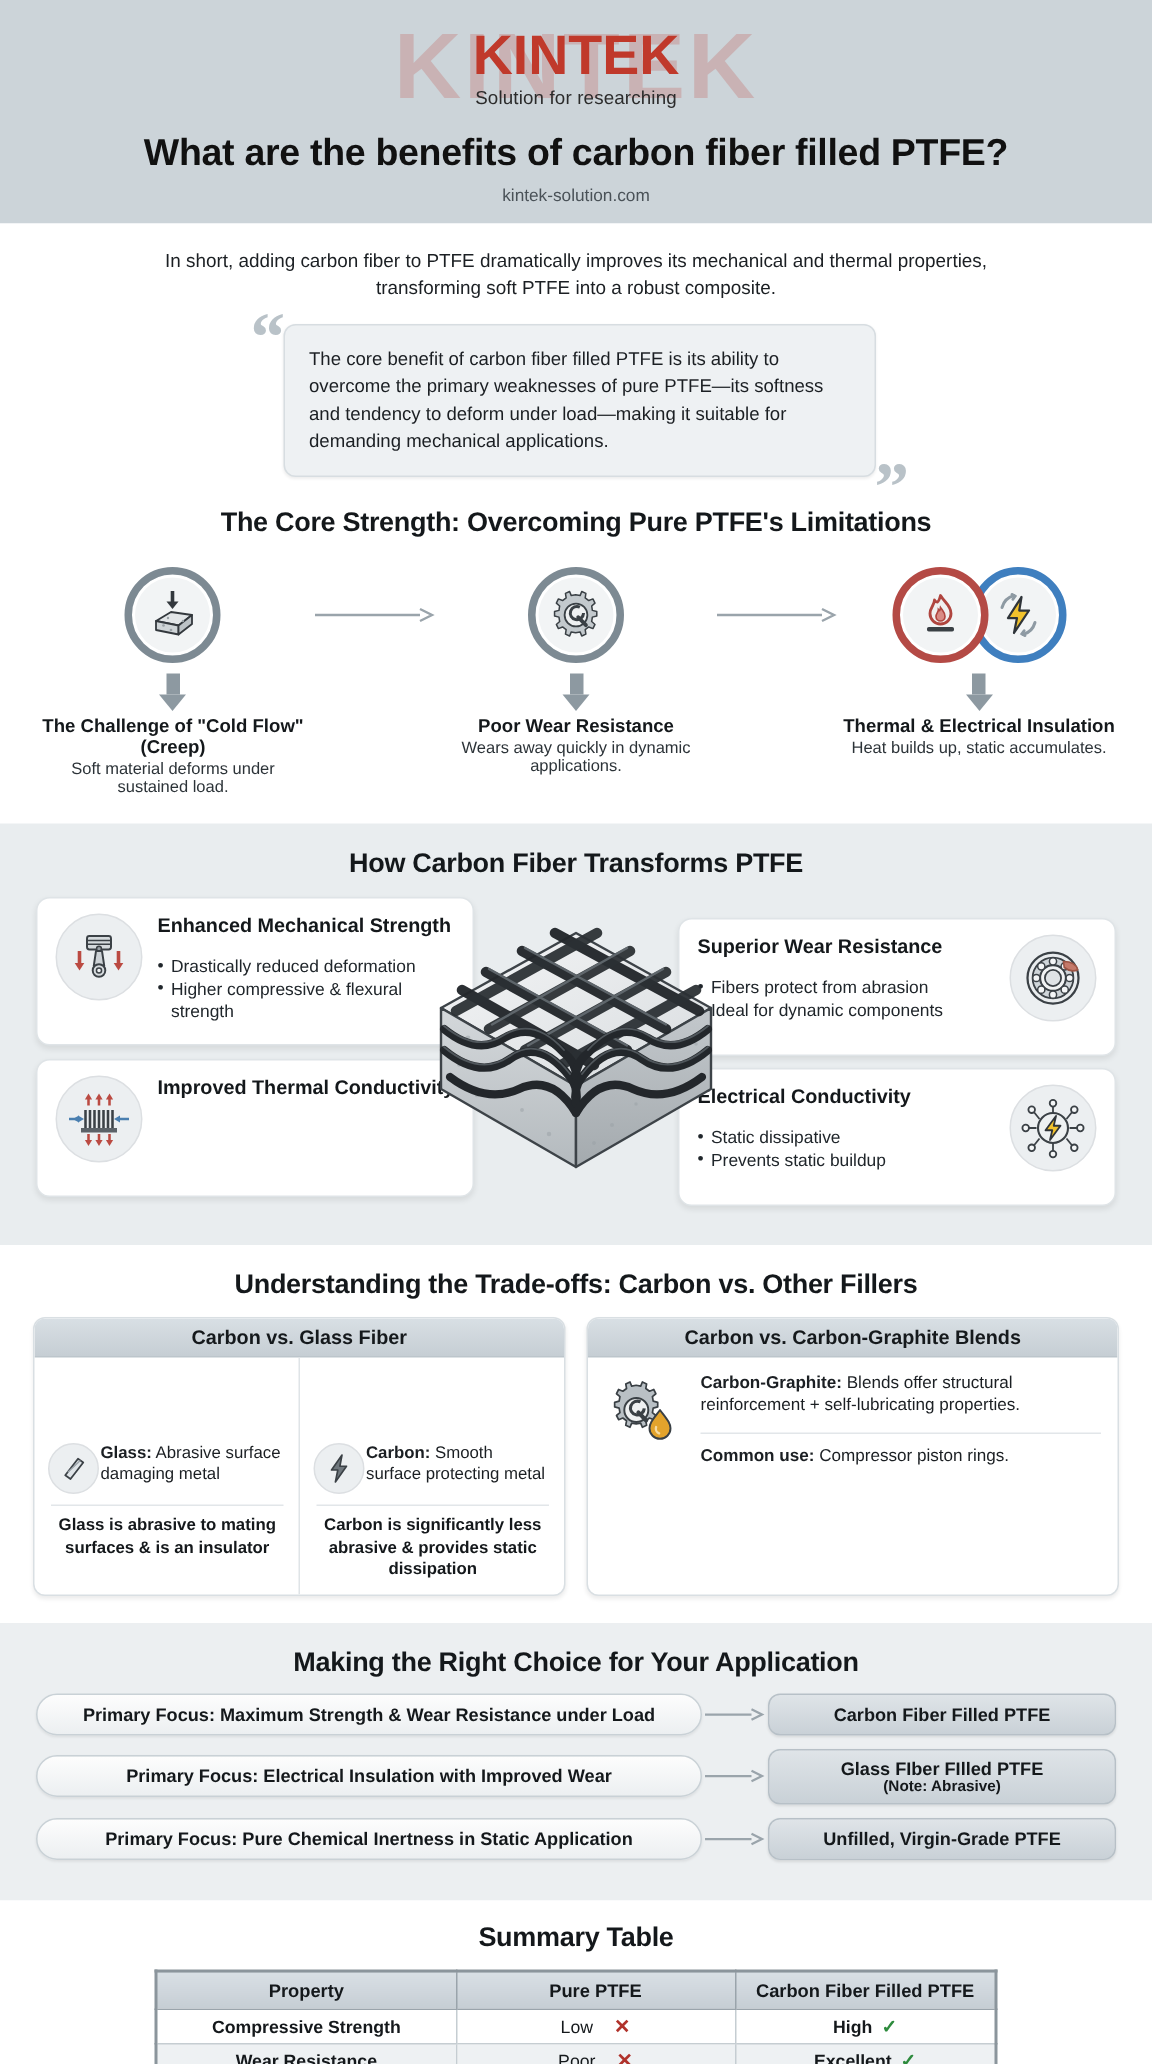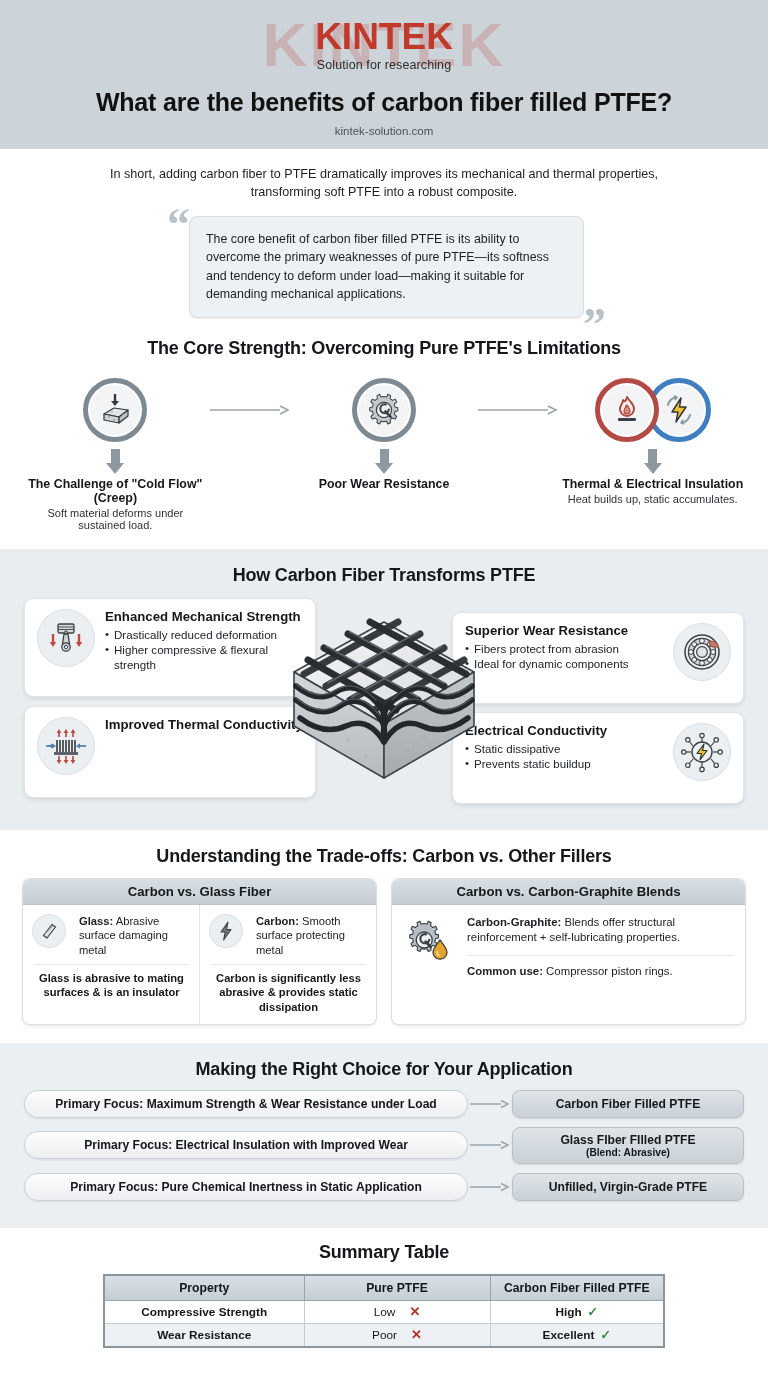--- a/index.html
+++ b/index.html
@@ -121,21 +121,21 @@
   .bcard.row2 { top: 108px; height: 92px; }
   .bcard.right.row1 { top: 14px; height: 92px; }
   .bcard.right.row2 { top: 114px; height: 92px; }
   .bicon {
     flex: 0 0 58px; width: 58px; height: 58px; border-radius: 50%;
     background: #eceff1; border: 1px solid #dcdfe2;
     display: flex; align-items: center; justify-content: center;
   }
   .bbody { flex: 1; min-width: 0; }
   .btitle { font-size: 13.2px; font-weight: bold; line-height: 1.16; color: #14181b; }
-  .blist { margin-top: 3px; }
+  .blist { margin-top: 13px; }
   .blist li {
     list-style: none; font-size: 11.6px; line-height: 1.3; color: #20262b;
     padding-left: 9px; position: relative;
   }
   .blist li::before { content: "•"; position: absolute; left: 0; top: -1px; }
   .bcard.right { text-align: left; flex-direction: row-reverse; }
   .bcard.right .bbody { text-align: left; }
 
   .composite-wrap {
     position: absolute; left: 50%; top: 2px; transform: translateX(-50%);
@@ -150,21 +150,21 @@
     overflow: hidden; box-shadow: 0 2px 3px rgba(0,0,0,.08);
   }
   .tcard-head {
     background: linear-gradient(#d8dfe4, #c6ced4);
     text-align: center; font-size: 13.2px; font-weight: bold;
     padding: 5px 6px; color: #15191c; border-bottom: 1px solid #bcc5cb;
   }
   .tcard-body { display: flex; }
   .thalf { flex: 1; padding: 9px 8px 9px 9px; }
   .thalf + .thalf { border-left: 1px solid #dfe4e7; }
-  .thalf-top { display: flex; gap: 13px; align-items: flex-start; }
+  .thalf-top { display: flex; gap: 1px; align-items: flex-start; margin-top: 48px; }
   .ticon {
     flex: 0 0 34px; width: 34px; height: 34px; border-radius: 50%;
     background: #eceff1; border: 1px solid #dcdfe2;
     display: flex; align-items: center; justify-content: center;
   }
   .ttext { font-size: 11.2px; line-height: 1.28; color: #1b1f23; }
   .ttext b { font-weight: bold; }
   .tdivider { height: 1px; background: #e2e6e9; margin: 7px 2px 6px; }
   .tfoot { font-size: 11.2px; font-weight: bold; text-align: center; line-height: 1.3; color: #14181b; }
 
@@ -293,20 +293,21 @@
                 <path d="M20 6 l3.2 .6 1.2-3 3 1.4 -.5 3.2 2.6 2 3-1.2 1.5 3-2.4 2.1 .5 3.2 3.2 .8 0 3.3 -3.2 .8 -.5 3.2 2.4 2.1 -1.5 3 -3-1.2 -2.6 2 .5 3.2 -3 1.4 -1.2-3 -3.2 .6 -3.2-.6 -1.2 3 -3-1.4 .5-3.2 -2.6-2 -3 1.2 -1.5-3 2.4-2.1 -.5-3.2 -3.2-.8 0-3.3 3.2-.8 .5-3.2 -2.4-2.1 1.5-3 3 1.2 2.6-2 -.5-3.2 3-1.4 1.2 3z" fill="#c3c9cd" stroke="#3a4045" stroke-width="1.1" stroke-linejoin="round" transform="translate(0,1) scale(0.92) translate(1.5,0)"></path>
                 <circle cx="20" cy="20" r="7.6" fill="#eef0f1" stroke="#3a4045" stroke-width="1.2"></circle>
                 <path d="M22.6 14.8 a4.4 4.4 0 1 0 2.4 4.1 l0-.2" fill="none" stroke="#3a4045" stroke-width="2"></path>
                 <path d="M21.5 21.5 L26.6 26.8" stroke="#3a4045" stroke-width="2.6" stroke-linecap="round"></path>
               </svg>
             </div>
           </div>
           <div class="down-stem"></div>
           <div class="down-head"></div>
           <div class="prob-label">Poor Wear Resistance</div>
+          <div class="prob-sub">Wears away quickly in dynamic applications.</div>
         </div>
 
         <div class="flow-arrow">
           <svg width="80" height="12" viewBox="0 0 80 12">
             <line x1="0" y1="6" x2="70" y2="6" stroke="#9aa4ab" stroke-width="1.6"></line>
             <path d="M70 2 L78 6 L70 10" fill="none" stroke="#9aa4ab" stroke-width="1.6"></path>
           </svg>
         </div>
 
         <div class="prob-col">
@@ -650,21 +651,21 @@
       <div class="choice-row">
         <div class="choice-q">Primary Focus: Electrical Insulation with Improved Wear</div>
         <div class="choice-arrow">
           <svg width="40" height="12" viewBox="0 0 40 12">
             <line x1="0" y1="6" x2="31" y2="6" stroke="#9aa4ab" stroke-width="1.5"></line>
             <path d="M31 2.5 L38 6 L31 9.5" fill="none" stroke="#9aa4ab" stroke-width="1.5"></path>
           </svg>
         </div>
         <div class="choice-a">
           <span>Glass FIber FIlled PTFE</span>
-          <span class="sub">(Blend: Abrasive)</span>
+          <span class="sub">(Note: Abrasive)</span>
         </div>
       </div>
 
       <div class="choice-row">
         <div class="choice-q">Primary Focus: Pure Chemical Inertness in Static Application</div>
         <div class="choice-arrow">
           <svg width="40" height="12" viewBox="0 0 40 12">
             <line x1="0" y1="6" x2="31" y2="6" stroke="#9aa4ab" stroke-width="1.5"></line>
             <path d="M31 2.5 L38 6 L31 9.5" fill="none" stroke="#9aa4ab" stroke-width="1.5"></path>
           </svg>

